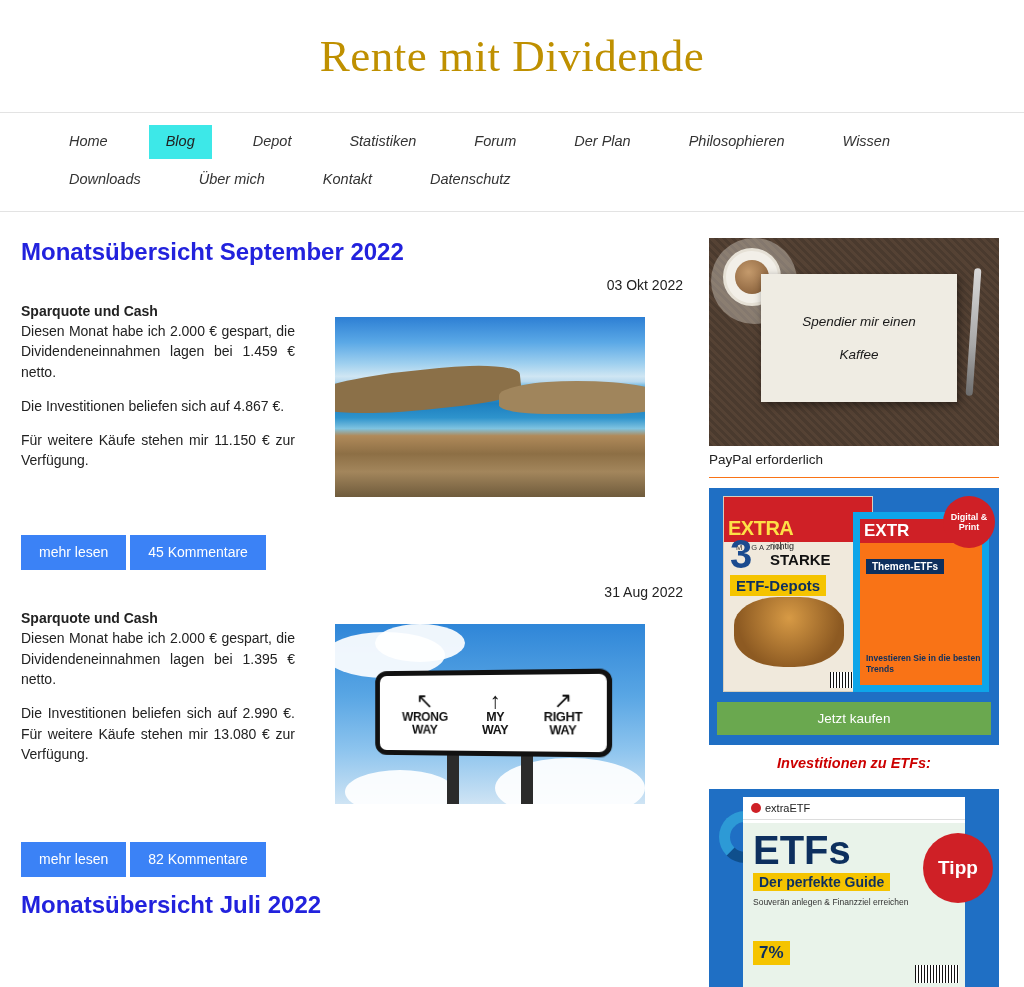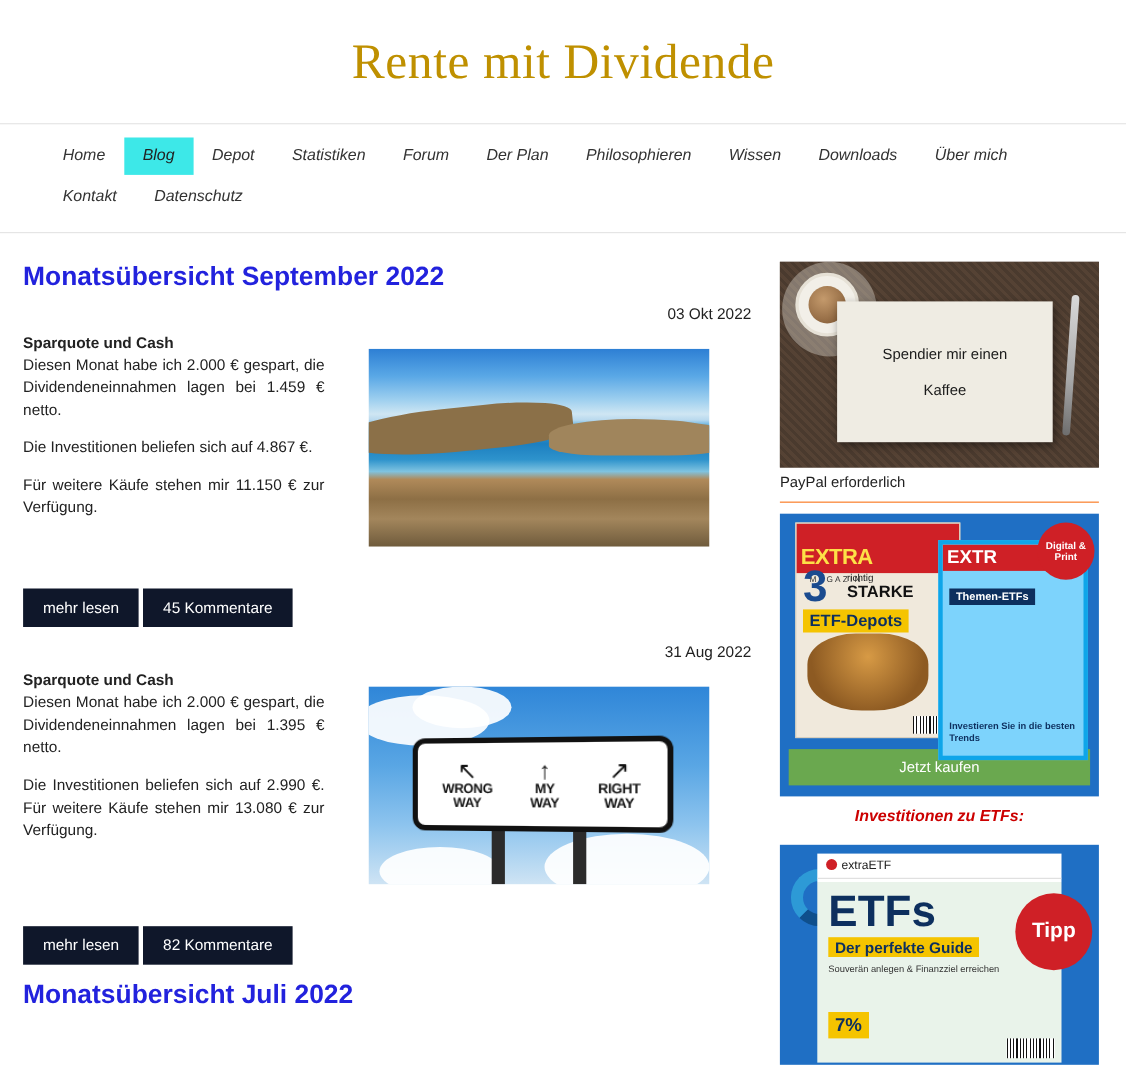--- a/index.html
+++ b/index.html
@@ -45,21 +45,21 @@
     padding: 0 18px;
     display: flex;
     flex-wrap: wrap;
     align-items: flex-start;
   }
   .nav-item {
     font-style: italic;
     font-size: 14.5px;
     color: #333333;
     padding: 9px 17px;
-    margin: 2px 0;
+    margin: 2px 12px;
     line-height: 1.1;
     white-space: nowrap;
     cursor: pointer;
     text-decoration: none;
   }
   .nav-item.active {
     background: #3de8e8;
     color: #222222;
   }
 
@@ -201,40 +201,41 @@
     background: #2b2b2b;
   }
 
   
   .post-actions {
     display: flex;
     gap: 4px;
     margin: 22px 0 6px 0;
   }
   .btn {
-    background: #0f172a;
+    background: #3b82f6;
     color: #ffffff;
     border: none;
     font-size: 14px;
     font-family: "Liberation Sans", sans-serif;
     padding: 10px 18px;
     cursor: pointer;
     line-height: 1.1;
   }
 
   
   .widget { margin-bottom: 10px; }
   .coffee-card {
     width: 290px;
-    height: 187px;
+    height: 208px;
     position: relative;
     background:
       repeating-linear-gradient(45deg, #4a3a2e 0 3px, #554234 3px 6px),
       #4a3a2e;
     overflow: hidden;
+    font-style: italic;
   }
   .coffee-card .note {
     position: absolute;
     left: 52px; top: 36px;
     width: 196px; height: 128px;
     background: #efece3;
     box-shadow: 2px 3px 8px rgba(0,0,0,0.45);
     display: flex;
     flex-direction: column;
     align-items: center;
@@ -351,23 +352,23 @@
   }
   .cover-a .barcode {
     position: absolute;
     right: 4px; bottom: 3px;
     width: 38px; height: 16px;
     background: repeating-linear-gradient(90deg, #111 0 1px, #fff 1px 3px);
   }
   .cover-b {
     position: absolute;
     right: 2px; top: 16px;
-    width: 136px; height: 200px;
-    background: #7dd3fc;
-    border: 4px solid #0ea5e9;
+    width: 136px; height: 180px;
+    background: #f97316;
+    border: 7px solid #0ea5e9;
     overflow: hidden;
   }
   .cover-b .topbar {
     background: #cf2026;
     color: #fff;
     font-weight: bold;
     font-size: 17px;
     padding: 2px 4px;
   }
   .cover-b .themen {

